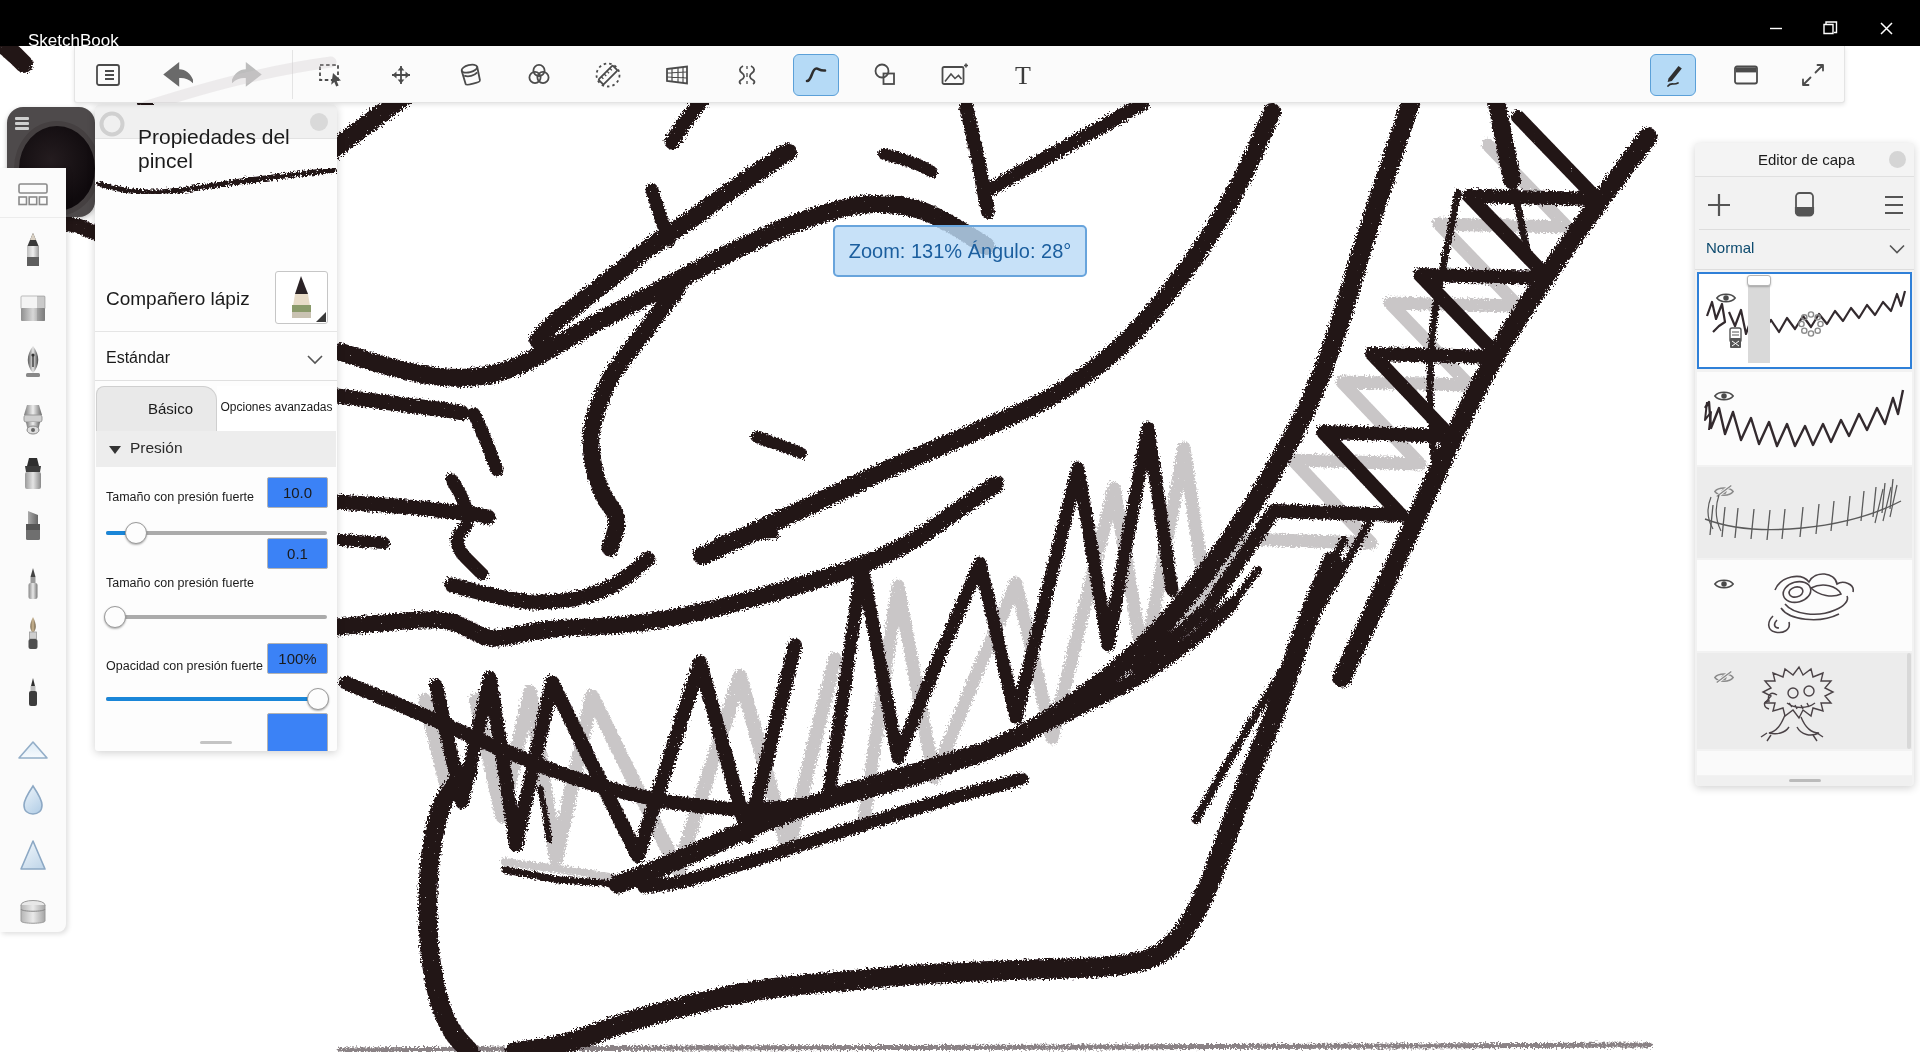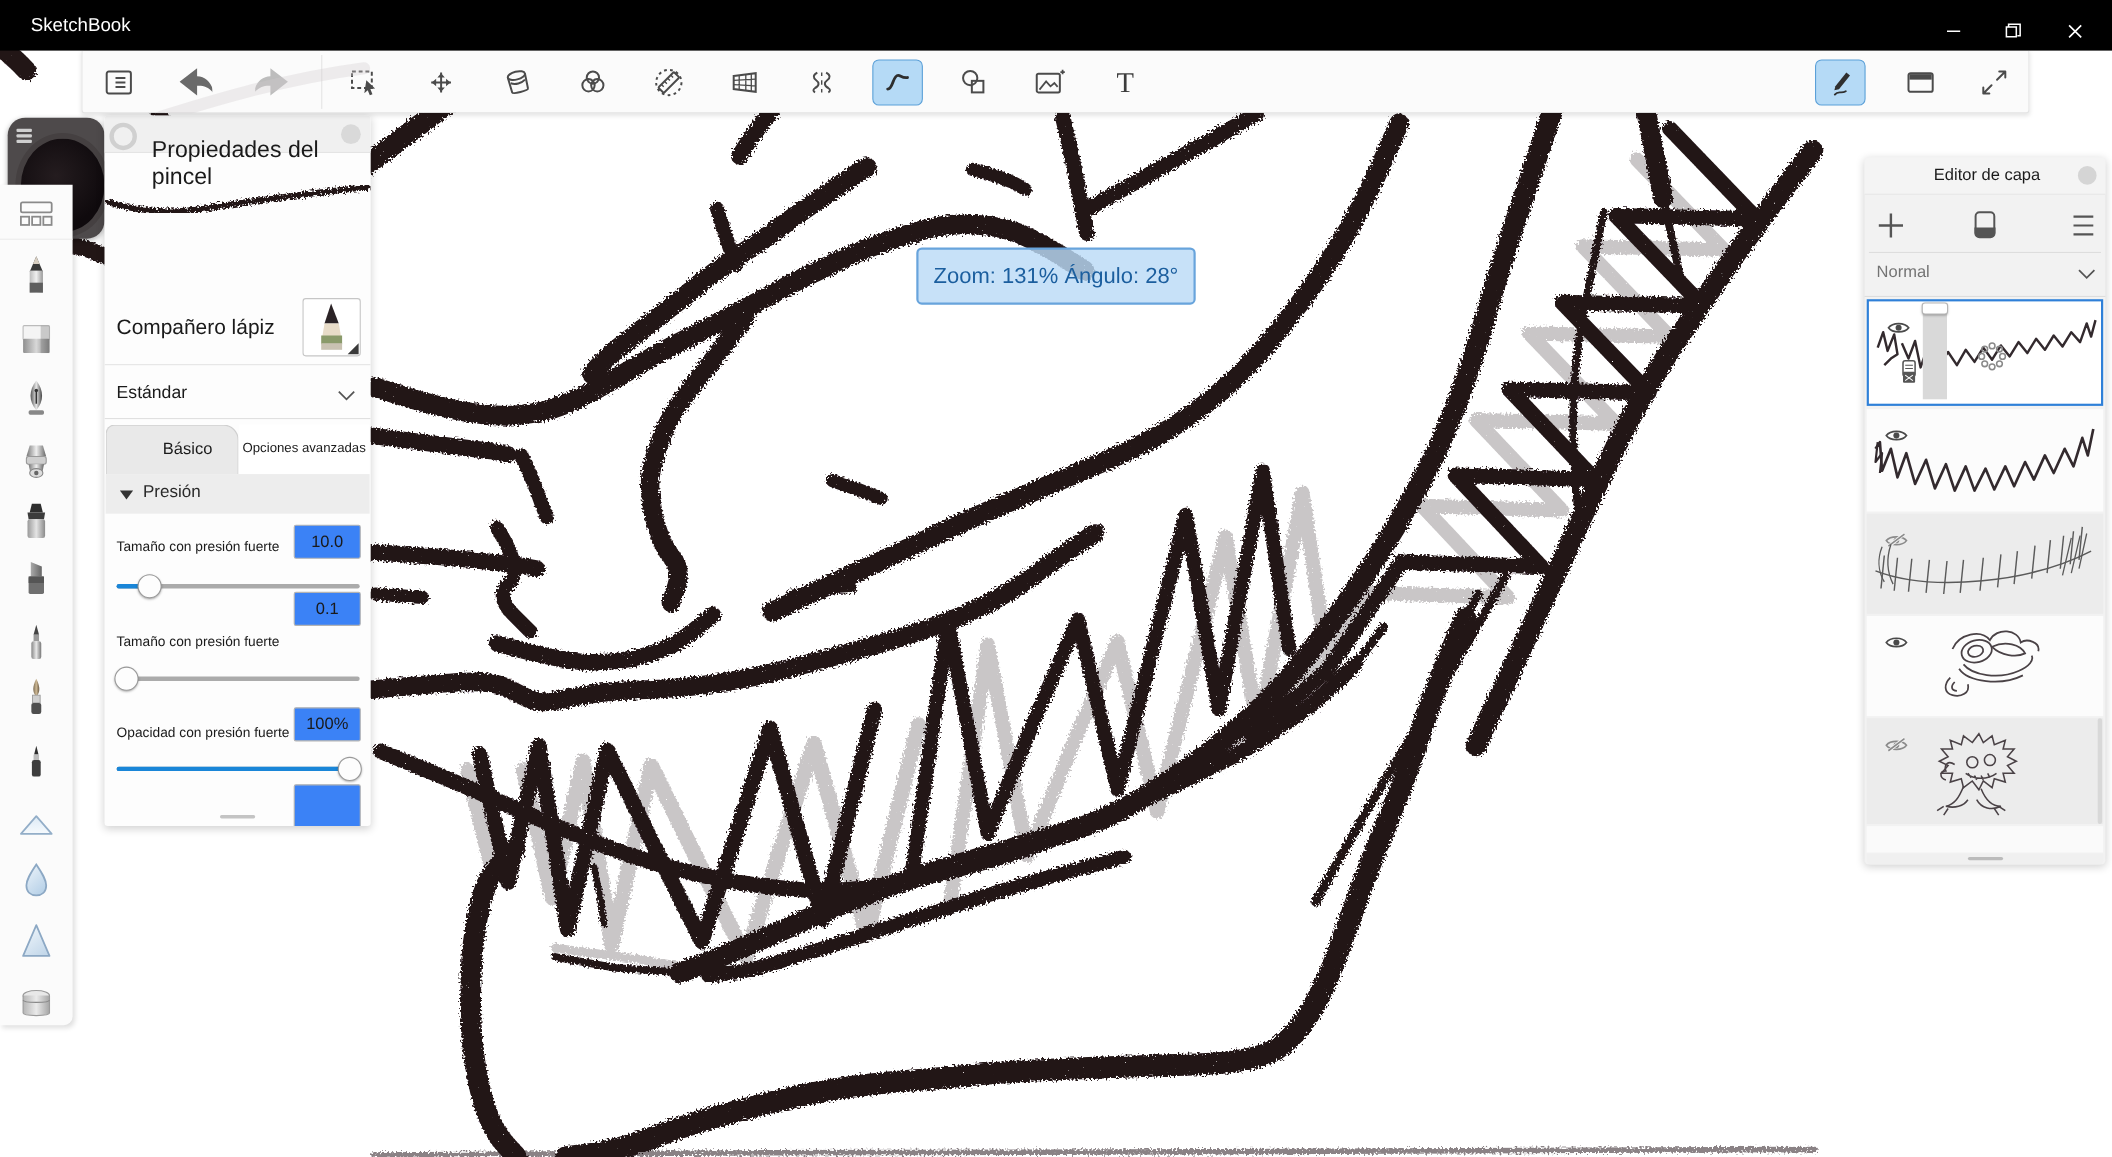--- a/index.html
+++ b/index.html
@@ -3,21 +3,21 @@
 <meta charset="utf-8">
 <style>
   * { margin:0; padding:0; box-sizing:border-box; }
   html,body { width:1920px; height:1052px; overflow:hidden; background:#fff;
     font-family:"Liberation Sans", sans-serif; }
   .abs { position:absolute; }
   #stage { position:relative; width:1920px; height:1052px; background:#fff; }
 
   
   #titlebar { left:0; top:0; width:1920px; height:46px; background:#000; z-index:40; }
-  #titlebar .appname { position:absolute; left:28px; top:13px; color:#fff; font-size:17px; }
+  #titlebar .appname { position:absolute; left:28px; top:31px; color:#fff; font-size:17px; }
   .winbtn { position:absolute; top:0; width:46px; height:46px; }
 
   
   #toolbar { left:74px; top:46px; width:1771px; height:57px; background:#fbfbfb;
     border:1px solid #e4e4e4; border-top:none; box-shadow:0 2px 4px rgba(0,0,0,0.10);
     z-index:30; border-radius:0 0 3px 3px; }
   .tbi { position:absolute; top:14px; width:30px; height:30px; }
   .tbi svg { width:30px; height:30px; }
   .bluebg { position:absolute; top:8px; width:46px; height:42px; background:#b5daf6;
     border:1.5px solid #5ba0d8; border-radius:6px; }
@@ -459,21 +459,21 @@
       </div>
       <svg class="abs" style="left:0;top:38px" width="219" height="48">
         <g stroke="#555" stroke-width="2.2" fill="none">
           <path d="M24,13 v22 M13,24 h22"></path>
           <rect x="101" y="12" width="17" height="22" rx="3.5" stroke-width="1.8"></rect>
           <path d="M101,27 h17 v4 a3.5,3.5 0 0 1 -3.5,3.5 h-10 a3.5,3.5 0 0 1 -3.5,-3.5 Z" fill="#555"></path>
           <path d="M190,16 h18 M190,24 h18 M190,32 h18" stroke-width="2"></path>
         </g>
       </svg>
       <div class="abs" style="left:4px;top:86px;width:211px;border-top:1px solid #ddd"></div>
-      <div class="abs" style="left:11px;top:96px;font-size:15px;color:#737373">Normal</div>
+      <div class="abs" style="left:11px;top:96px;font-size:15px;color:#0c4a6e">Normal</div>
       <svg class="abs" style="left:193px;top:100px" width="18" height="13">
         <path d="M2,2.5 l7,7 l7,-7" stroke="#555" stroke-width="1.6" fill="none"></path>
       </svg>
       <div class="abs" style="left:0;top:126px;width:219px;border-top:1px solid #ddd"></div>
       <div class="lrow" style="top:129px;height:97px;background:#fff;border:2.5px solid #2f80d8;">
         <svg class="eye" viewBox="0 0 24 17">
           <path d="M2,8.5 C6,3 18,3 22,8.5 C18,14 6,14 2,8.5 Z" stroke="#4a4a4a" stroke-width="1.7" fill="none"></path>
           <circle cx="12" cy="8.5" r="3" fill="#4a4a4a"></circle>
         </svg>
         <svg class="abs" style="left:0;top:0" width="211" height="91">

